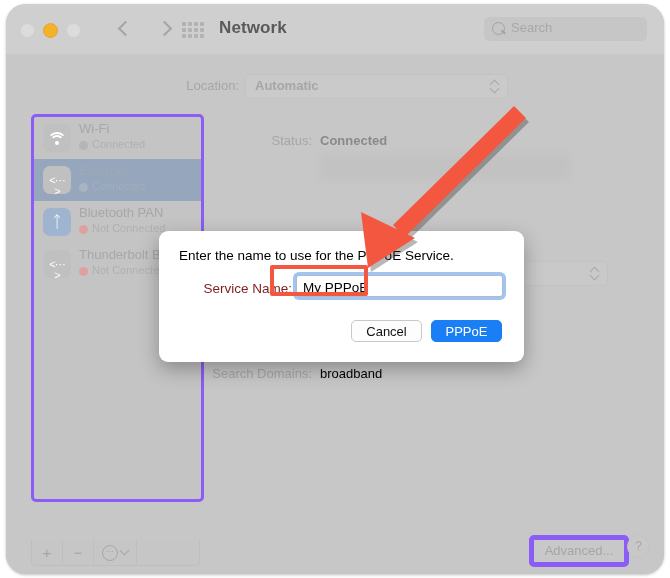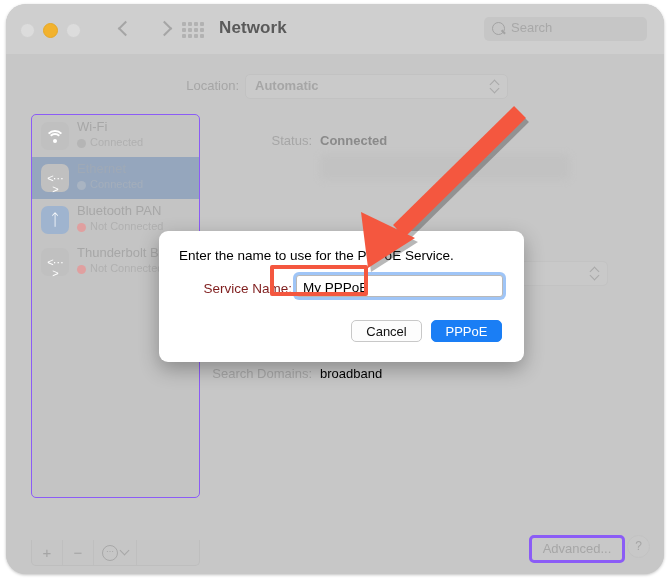--- a/index.html
+++ b/index.html
@@ -196,21 +196,21 @@
   .stepper::after  { top: 6px; transform: rotate(225deg); }
 
   
   .sidebar {
     position: absolute;
     left: 25px;
     top: 60px;
     width: 167px;
     height: 382px;
     background: #c4c4c4;
-    border: 1px solid #8b5cf6;
+    border: 3px solid #8b5cf6;
     border-radius: 5px;
     overflow: hidden;
   }
   .svc {
     position: relative;
     height: 42px;
     padding: 0;
   }
   .svc.selected { background: #95a6bd; }
   .svc .ico {
@@ -371,21 +371,21 @@
     background: #c9c9c9;
     border: 1px solid #c3c3c3;
     border-radius: 5px;
   }
   .advbtn {
     position: absolute;
     left: 523px;
     top: 481px;
     width: 90px;
     height: 22px;
-    border: 3px solid #8b5cf6;
+    border: 5px solid #8b5cf6;
     border-radius: 5px;
     background: #c8c8c8;
     font-size: 13px;
     color: #a6a6a6;
     text-align: center;
     line-height: 22px;
   }
   .helpbtn {
     position: absolute;
     left: 621px;

